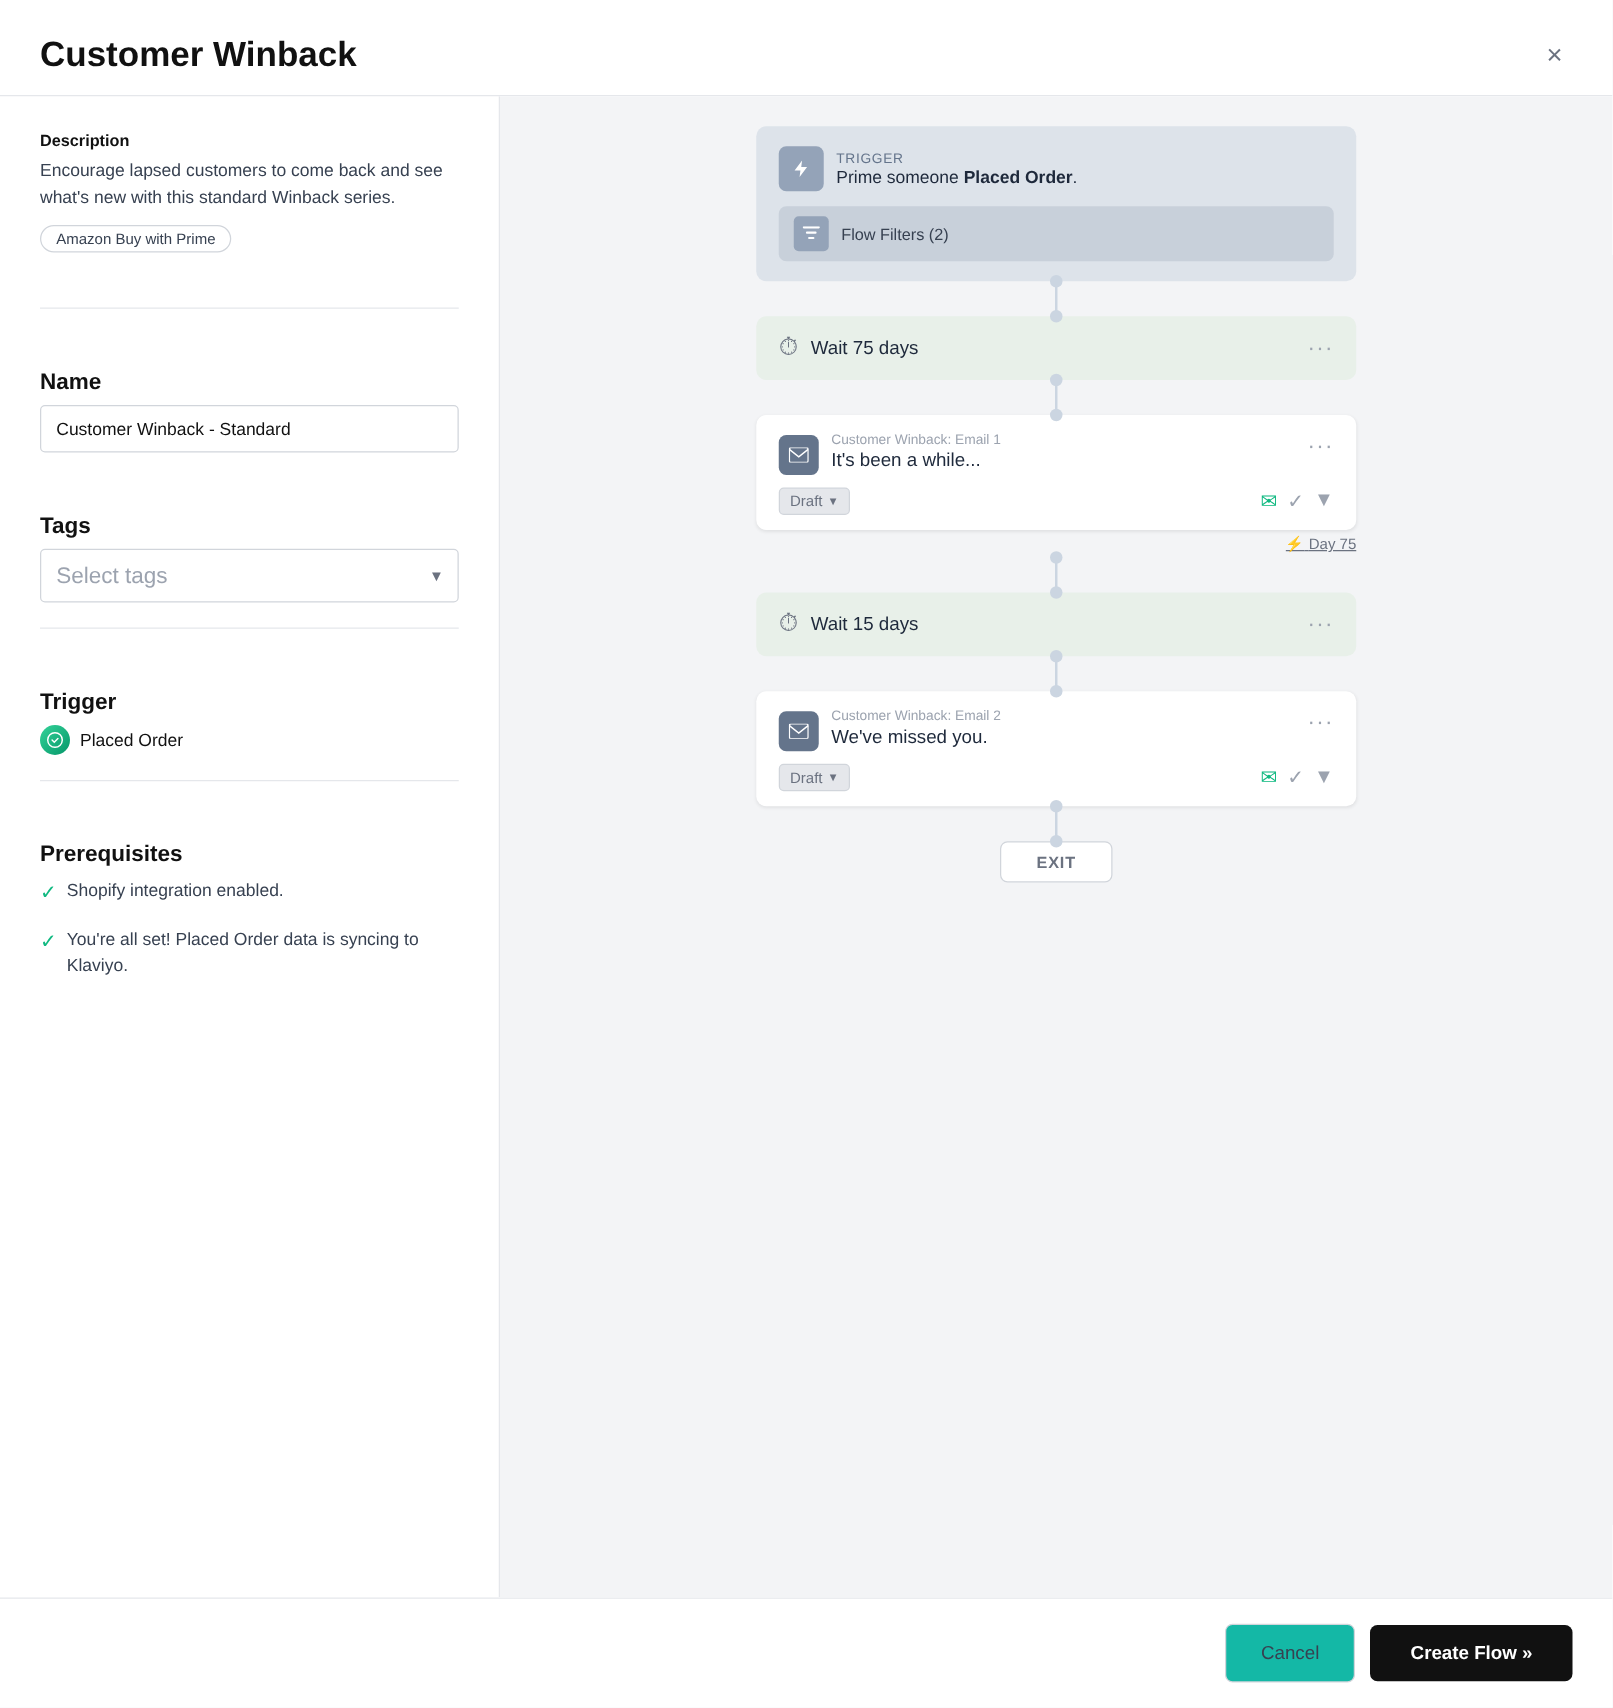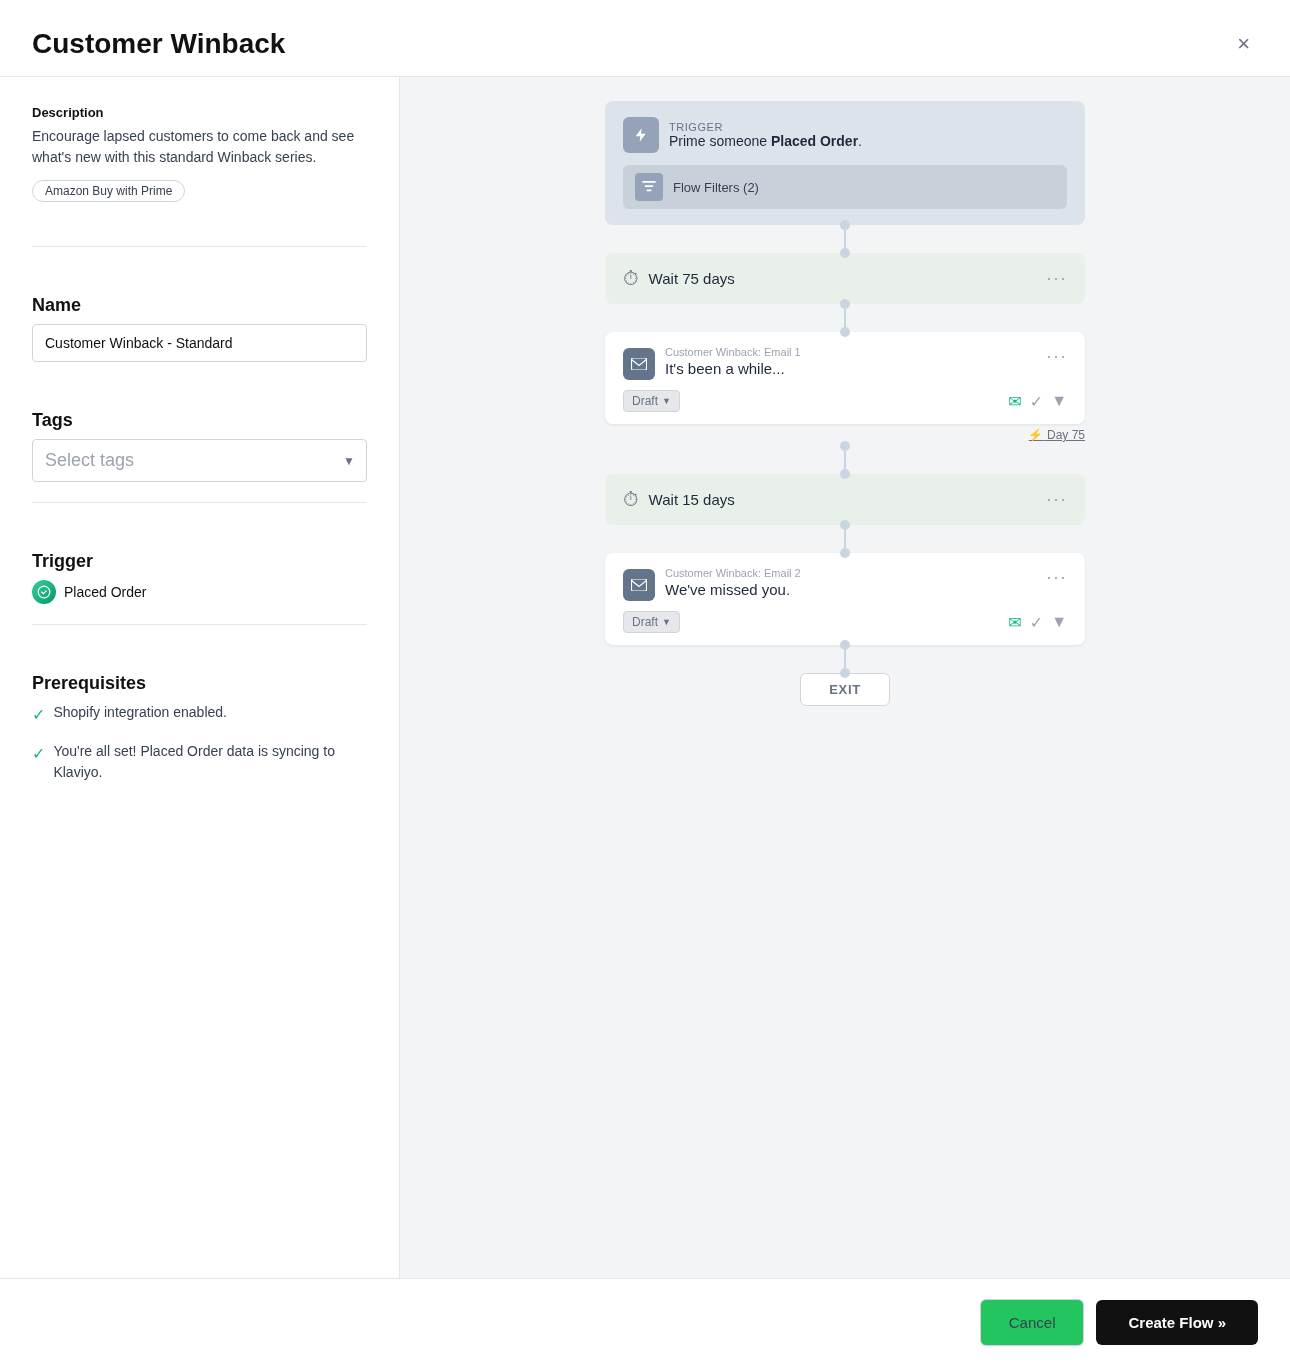--- a/index.html
+++ b/index.html
@@ -444,21 +444,21 @@
       padding: 20px 32px;
       border-top: 1px solid #e5e7eb;
       display: flex;
       align-items: center;
       justify-content: flex-end;
       gap: 12px;
       background: #fff;
     }
 
     .btn-cancel {
-      background: #22c55e;
+      background: #14b8a6;
       border: 1.5px solid #d1d5db;
       border-radius: 6px;
       padding: 14px 28px;
       font-size: 15px;
       color: #374151;
       cursor: pointer;
       font-weight: 500;
     }
 
     .btn-create {

